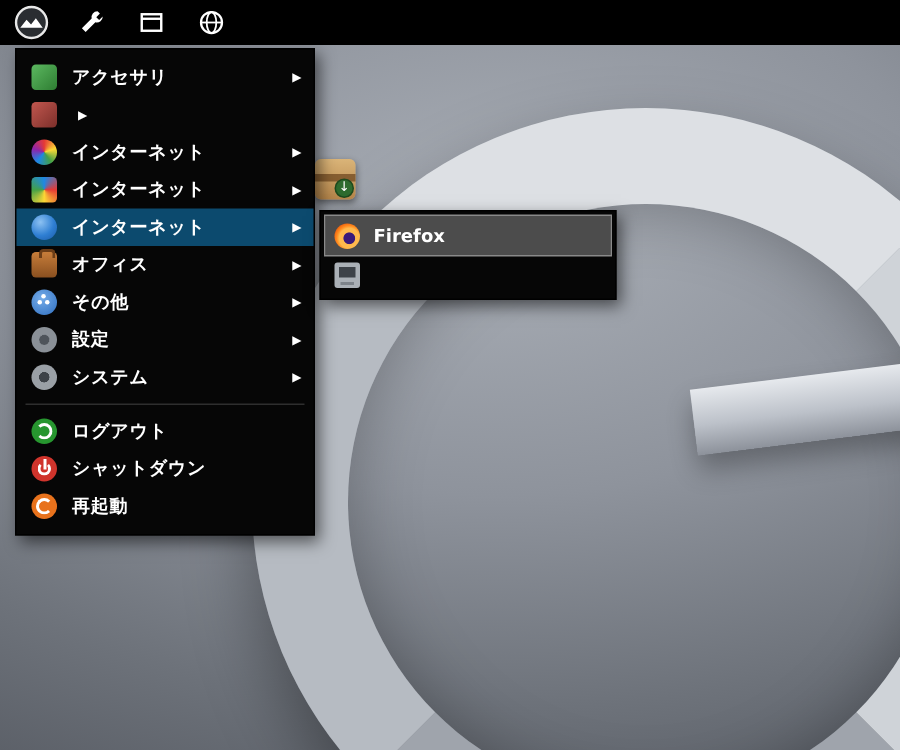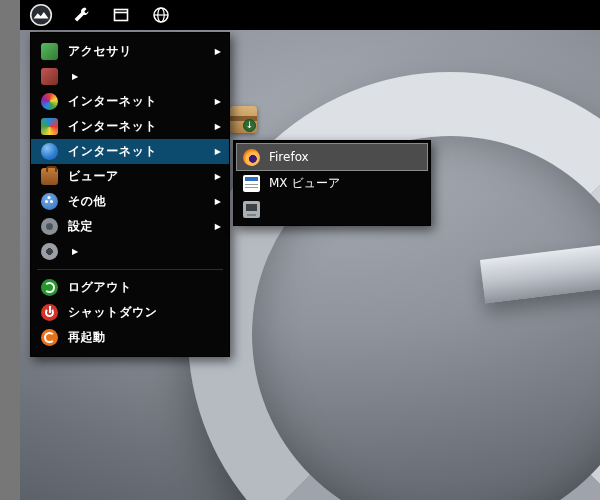--- a/index.html
+++ b/index.html
@@ -1,21 +1,21 @@
 <!DOCTYPE html>
 <html><head>
 <meta charset="utf-8">
 <style>
   *{box-sizing:border-box;margin:0;padding:0}
   html,body{width:600px;height:500px;overflow:hidden}
   body{font-family:"DejaVu Sans","Liberation Sans",sans-serif;position:relative;background:#777}
 
   
   .desktop{position:absolute;inset:0;overflow:hidden;
-    background:radial-gradient(130% 95% at 55% 30%, #a9aeb6 0%, #8e939c 38%, #6d727a 68%, #4e525a 100%);margin-left:20px;}
+    background:radial-gradient(130% 95% at 55% 30%, #a9aeb6 0%, #8e939c 38%, #6d727a 68%, #4e525a 100%);}
   .ring{position:absolute;left:168px;top:72px;width:525px;height:525px;border-radius:50%;
     border:64px solid #c7cbd1;
     border-top-color:#dde0e4;border-left-color:#b6bbc2;border-bottom-color:#9fa4ac;border-right-color:#cfd3d8;
     box-shadow:inset 0 0 46px rgba(0,0,0,.28), 0 20px 45px rgba(0,0,0,.35);}
   .gbar{position:absolute;left:462px;top:250px;width:160px;height:44px;
     background:linear-gradient(#e6e9ed,#bcc1c9 55%,#8d929b);
     transform:rotate(-7deg);box-shadow:0 10px 18px rgba(0,0,0,.3);}
 
   
   .panel{position:absolute;left:0;top:0;width:600px;height:30px;background:#000;
@@ -29,21 +29,21 @@
     font-size:12px;font-weight:bold;cursor:pointer}
   .mi.hl{background:#0c4a6e}
   .mi .ic{width:17px;height:17px;margin-right:10px;flex:none;position:relative;display:inline-block;border-radius:3px}
   .mi .lbl{flex:1;letter-spacing:.5px;white-space:nowrap}
   .mi .arr{font-size:8px;color:#fff;margin-left:4px;flex:none}
   .sep{height:1px;background:#2e2e2e;margin:5px 6px}
 
   
   .submenu{position:absolute;left:213px;top:140px;width:198px;background:#060606;border:1px solid #000;
     padding:3px;z-index:45;box-shadow:3px 4px 10px rgba(0,0,0,.55)}
-  .smi{display:flex;align-items:center;height:26px;padding:0 6px;color:#fff;font-size:12px;font-weight:normal;cursor:pointer}
+  .smi{display:flex;align-items:center;height:26px;padding:0 6px;color:#fff;font-size:12px;font-weight:bold;cursor:pointer}
   .smi.hl{background:#4c4c4c;outline:1px solid #8a8a8a}
   .smi .ic{width:17px;height:17px;margin-right:9px;flex:none;position:relative;display:inline-block;border-radius:3px}
   .smi .lbl{white-space:nowrap}
 
   
   .ic-accessories{background:linear-gradient(135deg,#5cb860,#2e7d32)}
   .ic-development{background:linear-gradient(135deg,#c2574f,#7c2f2a)}
   .ic-graphics{border-radius:50%!important;background:conic-gradient(#e53935,#fdd835,#43a047,#1e88e5,#8e24aa,#e53935)}
   .ic-multimedia{background:conic-gradient(#1e88e5,#e53935,#fdd835,#43a047,#1e88e5)}
   .ic-internet{border-radius:50%!important;background:radial-gradient(circle at 35% 30%,#8cc1f2,#2f7fd3 55%,#1b5aa6)}
@@ -140,35 +140,36 @@
       <span class="lbl">インターネット</span>
       <span class="arr">▶</span>
     </div>
     <div class="mi hl">
       <span class="ic ic-internet"></span>
       <span class="lbl">インターネット</span>
       <span class="arr">▶</span>
     </div>
     <div class="mi">
       <span class="ic ic-office"></span>
-      <span class="lbl">ビューア</span>
+      <span class="lbl">オフィス</span>
       <span class="arr">▶</span>
     </div>
     <div class="mi">
       <span class="ic ic-other"></span>
       <span class="lbl">その他</span>
       <span class="arr">▶</span>
     </div>
     <div class="mi">
       <span class="ic ic-settings"></span>
       <span class="lbl">設定</span>
       <span class="arr">▶</span>
     </div>
     <div class="mi">
       <span class="ic ic-system"></span>
+      <span class="lbl">システム</span>
       <span class="arr">▶</span>
     </div>
     <div class="sep"></div>
     <div class="mi">
       <span class="ic ic-logout"></span>
       <span class="lbl">ログアウト</span>
     </div>
     <div class="mi">
       <span class="ic ic-shutdown"></span>
       <span class="lbl">シャットダウン</span>
@@ -178,20 +179,16 @@
       <span class="lbl">再起動</span>
     </div>
   </div>
 
   <div class="submenu">
     <div class="smi hl">
       <span class="ic ic-firefox"></span>
       <span class="lbl">Firefox</span>
     </div>
     <div class="smi">
-      <span class="ic ic-doc"></span>
-      <span class="lbl">MX ビューア</span>
-    </div>
-    <div class="smi">
       <span class="ic ic-network"></span>
     </div>
   </div>
 </div>
 
 </body></html>

